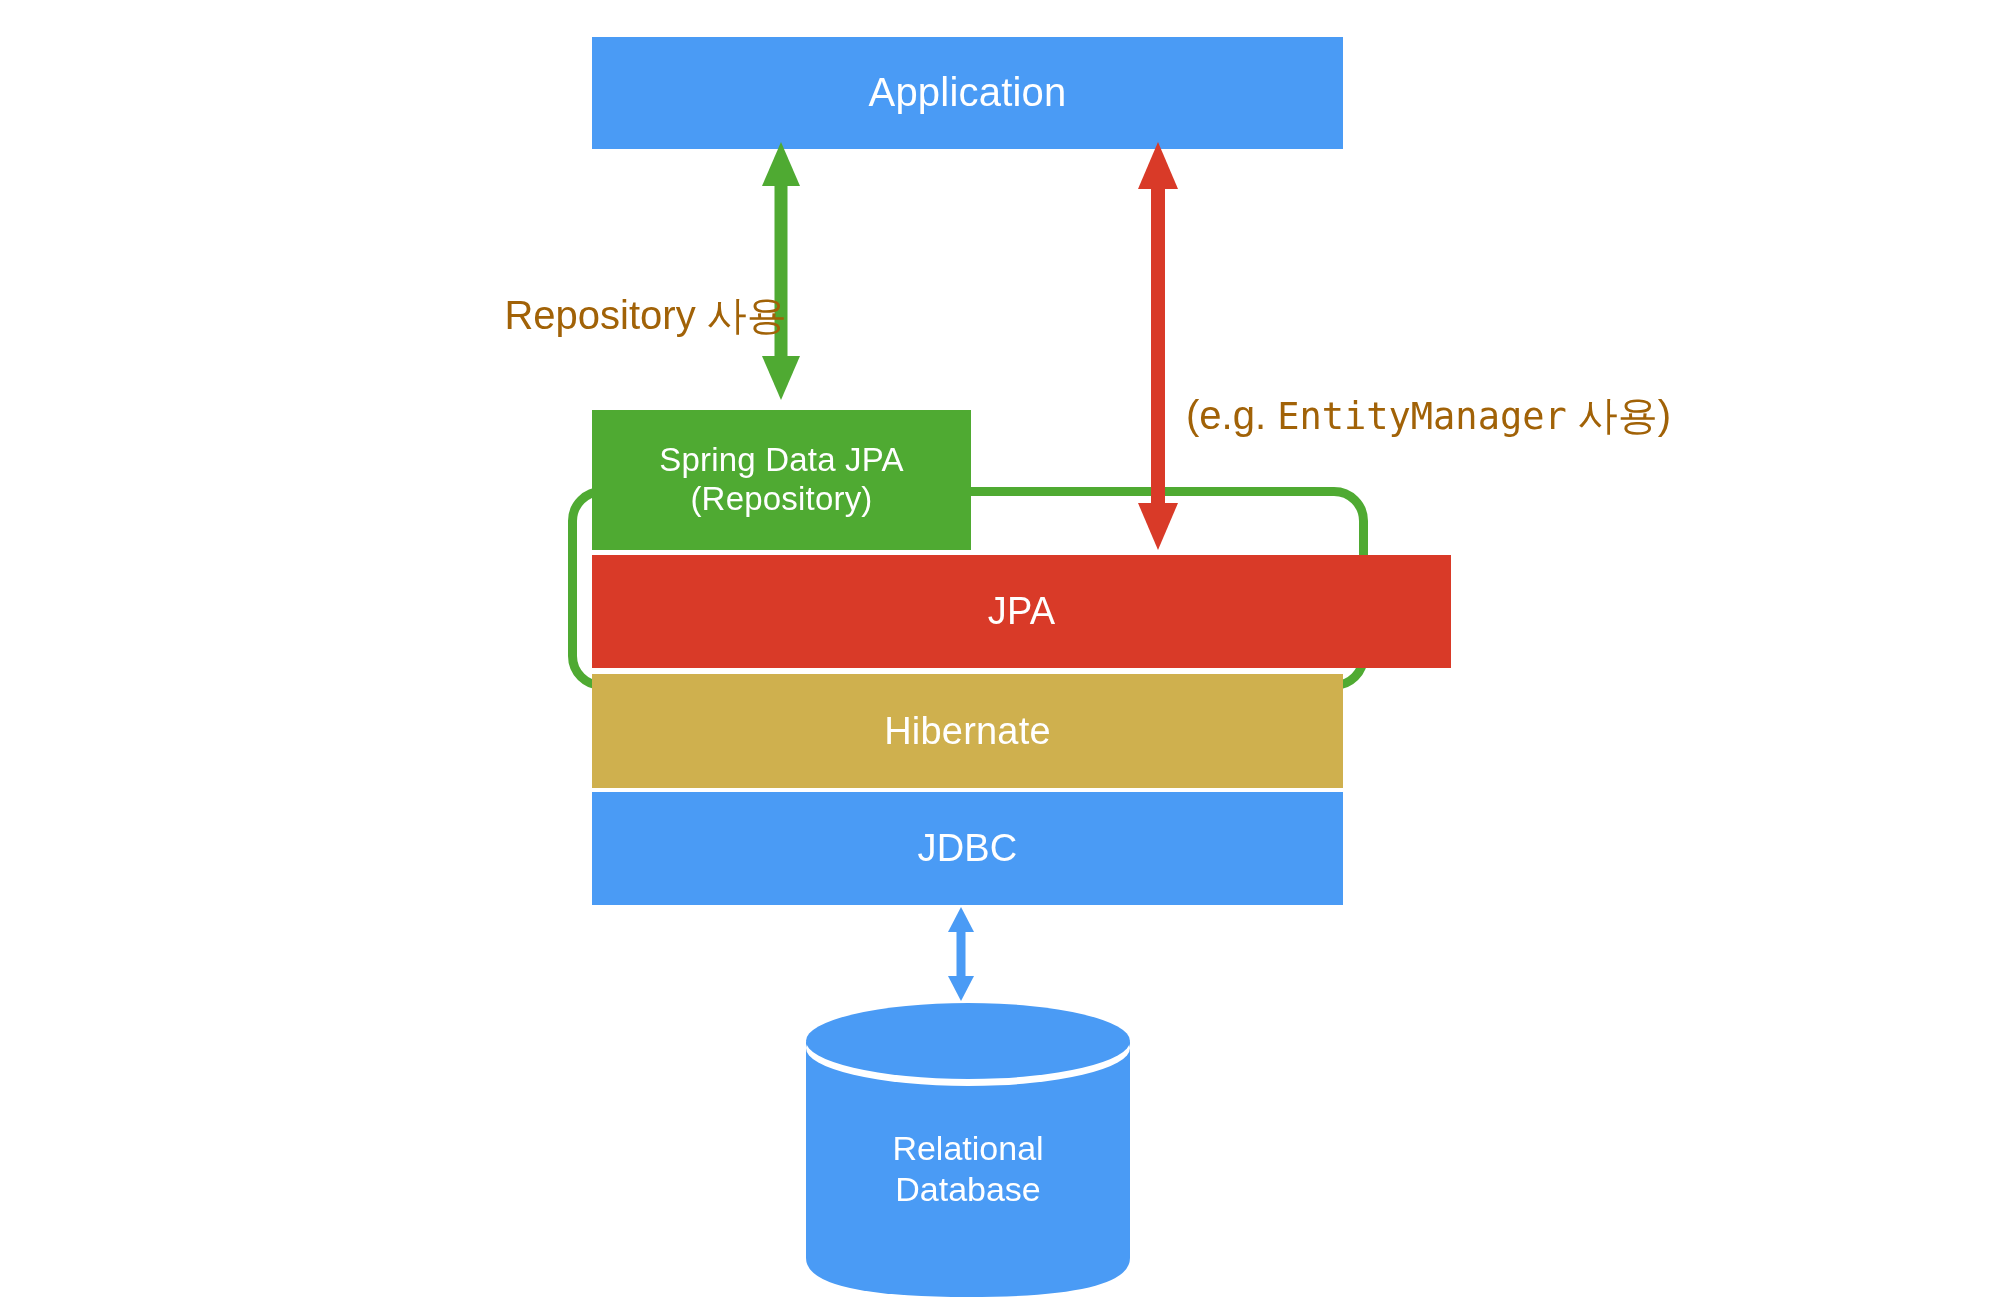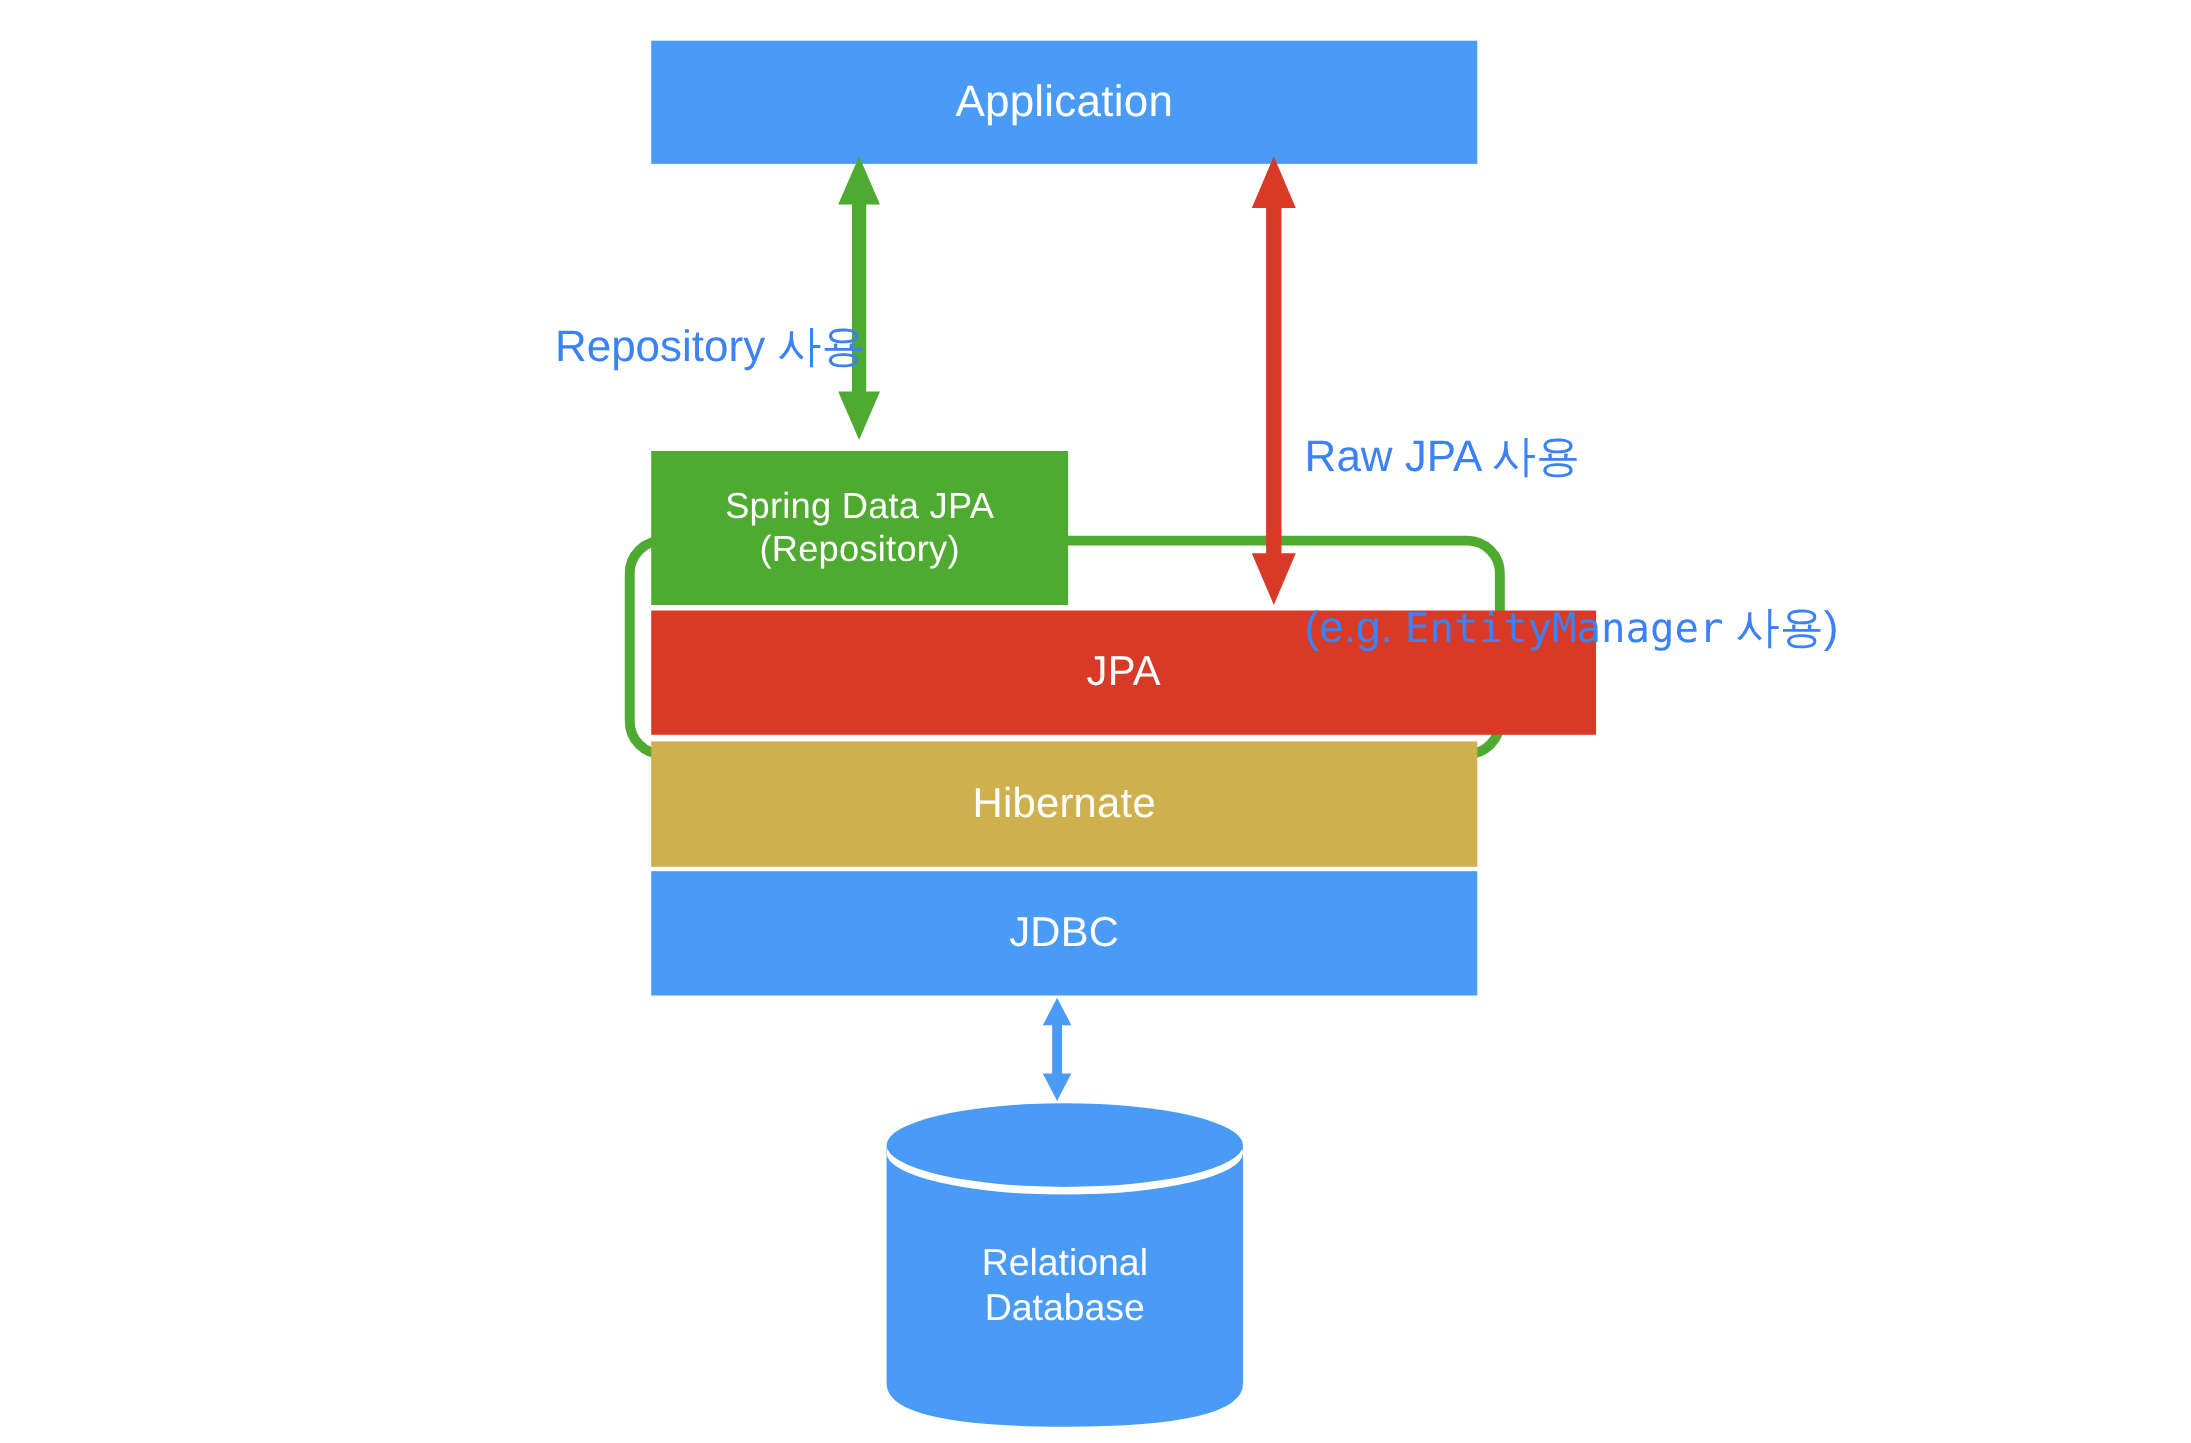--- a/index.html
+++ b/index.html
@@ -82,21 +82,21 @@
     position: absolute;
     z-index: 5;
   }
   #arrow-repository { left: 745px; top: 140px; }
   #arrow-rawjpa     { left: 1120px; top: 139px; z-index: 7; }
   #arrow-jdbc-db    { left: 938px; top: 906px; }
 
   
   .annotation {
     position: absolute;
-    color: #3b82f6;
+    color: #a16207;
     font-size: 40px;
     line-height: 1.30;
     white-space: pre;
     z-index: 8;
   }
   #label-repository {
     left: 460px;
     top: 237px;
     text-align: left;
   }
@@ -166,21 +166,20 @@
     <polygon points="23,1 36,26 10,26" fill="#4a9bf5"></polygon>
     <rect x="18.5" y="24" width="9" height="50" fill="#4a9bf5"></rect>
     <polygon points="23,95 36,70 10,70" fill="#4a9bf5"></polygon>
   </svg>
 
   <div class="annotation" id="label-repository">
     <span>Repository 사용</span>
   </div>
 
   <div class="annotation" id="label-rawjpa">
-    <div>Raw JPA 사용</div>
     <div><span>(e.g. </span><span class="mono">EntityManager</span><span> 사용)</span></div>
   </div>
 
   <svg id="db-cylinder" width="330" height="300" viewBox="0 0 330 300">
 
     <path d="M 3 42 L 3 258 Q 3 297 165 297 Q 327 297 327 258 L 327 42 Z" fill="#4a9bf5"></path>
 
     <ellipse cx="165" cy="48" rx="162" ry="38" fill="#ffffff"></ellipse>
 
     <ellipse cx="165" cy="41" rx="162" ry="38" fill="#4a9bf5"></ellipse>

